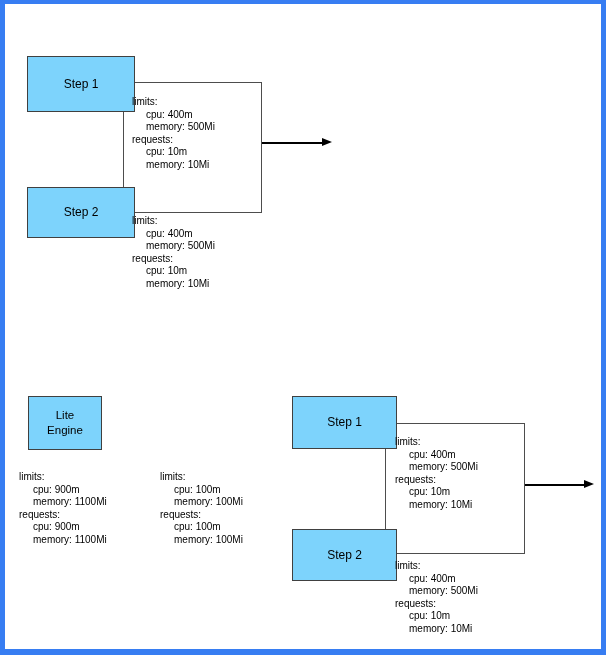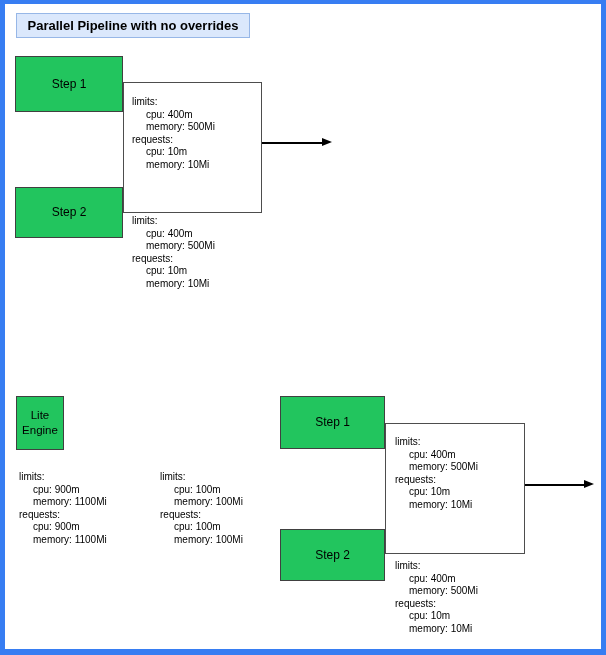--- a/index.html
+++ b/index.html
@@ -37,31 +37,32 @@
     align-items: center;
     justify-content: center;
     font-weight: bold;
     font-size: 13px;
     color: var(--ink);
     white-space: nowrap;
     z-index: 10;
   }
   .node {
     position: absolute;
-    background: #22c55e;
+    background: #7dd3fc;
     border: 1.5px solid var(--node-border);
     display: flex;
     flex-direction: column;
     align-items: center;
     justify-content: center;
     font-size: 12px;
     color: var(--ink);
     text-align: center;
     line-height: 15px;
     z-index: 5;
+    margin-left: 12px;
   }
   .bracket {
     position: absolute;
     border: 1.5px solid var(--connector);
     background: transparent;
     z-index: 1;
   }
   .res {
     position: absolute;
     font-size: 10px;
@@ -89,39 +90,38 @@
   .hdr1   { left: 16px;  top: 13px;  width: 234px; height: 25px; }
   .s1box  { left: 15px;  top: 56px;  width: 108px; height: 56px; }
   .s2box  { left: 15px;  top: 187px; width: 108px; height: 51px; }
   .rect1  { left: 123px; top: 82px;  width: 139px; height: 131px; }
   .res-s1 { left: 132px; top: 96px; }
   .res-s2 { left: 132px; top: 215px; }
   .sh1    { left: 262px; top: 142px; width: 61px; }
   .ah1    { left: 322px; top: 138px; }
   
   .hdr2    { left: 16px;  top: 333px; width: 178px; height: 25px; }
-  .litebox { left: 16px;  top: 396px; width: 48px;  height: 54px; font-size: 11.5px; }
+  .litebox { left: 16px;  top: 396px; width: 74px;  height: 54px; font-size: 11.5px; }
   .addbox  { left: 157px; top: 396px; width: 53px;  height: 54px; font-size: 11.5px; }
   .s1bbox  { left: 280px; top: 396px; width: 105px; height: 53px; }
   .s2bbox  { left: 280px; top: 529px; width: 105px; height: 52px; }
   .rect2   { left: 385px; top: 423px; width: 140px; height: 131px; }
   .res-lite  { left: 19px;  top: 471px; }
   .res-addon { left: 160px; top: 471px; }
   .res-s1b   { left: 395px; top: 436px; }
   .res-s2b   { left: 395px; top: 560px; }
   .sh2     { left: 525px; top: 484px; width: 60px; }
   .ah2     { left: 584px; top: 480px; }
 </style>
 </head>
 <body>
 
 <div class="canvas">
   <div class="frame"></div>
 
-  <div class="section-header hdr1">Parallel Pipeline with no overrides</div>
 
   <div class="node s1box">
     <span>Step 1</span>
   </div>
 
   <div class="node s2box">
     <span>Step 2</span>
   </div>
 
   <div class="bracket rect1"></div>

